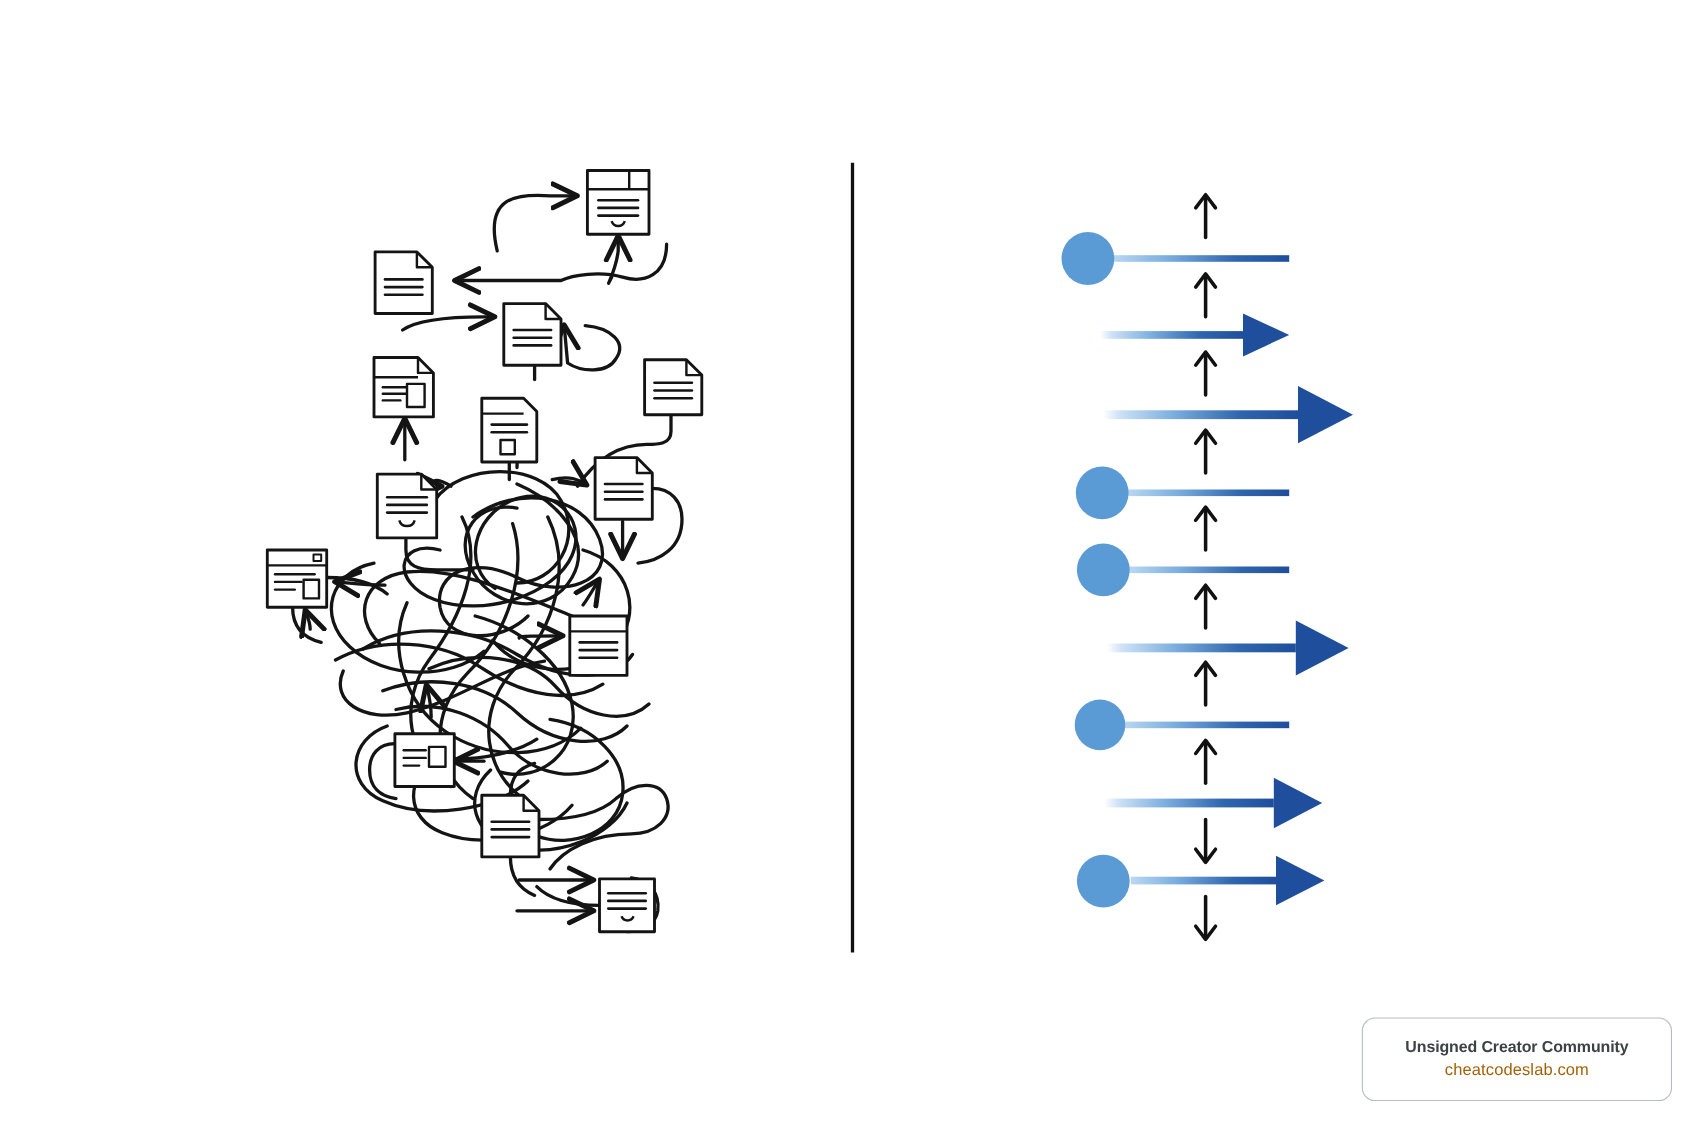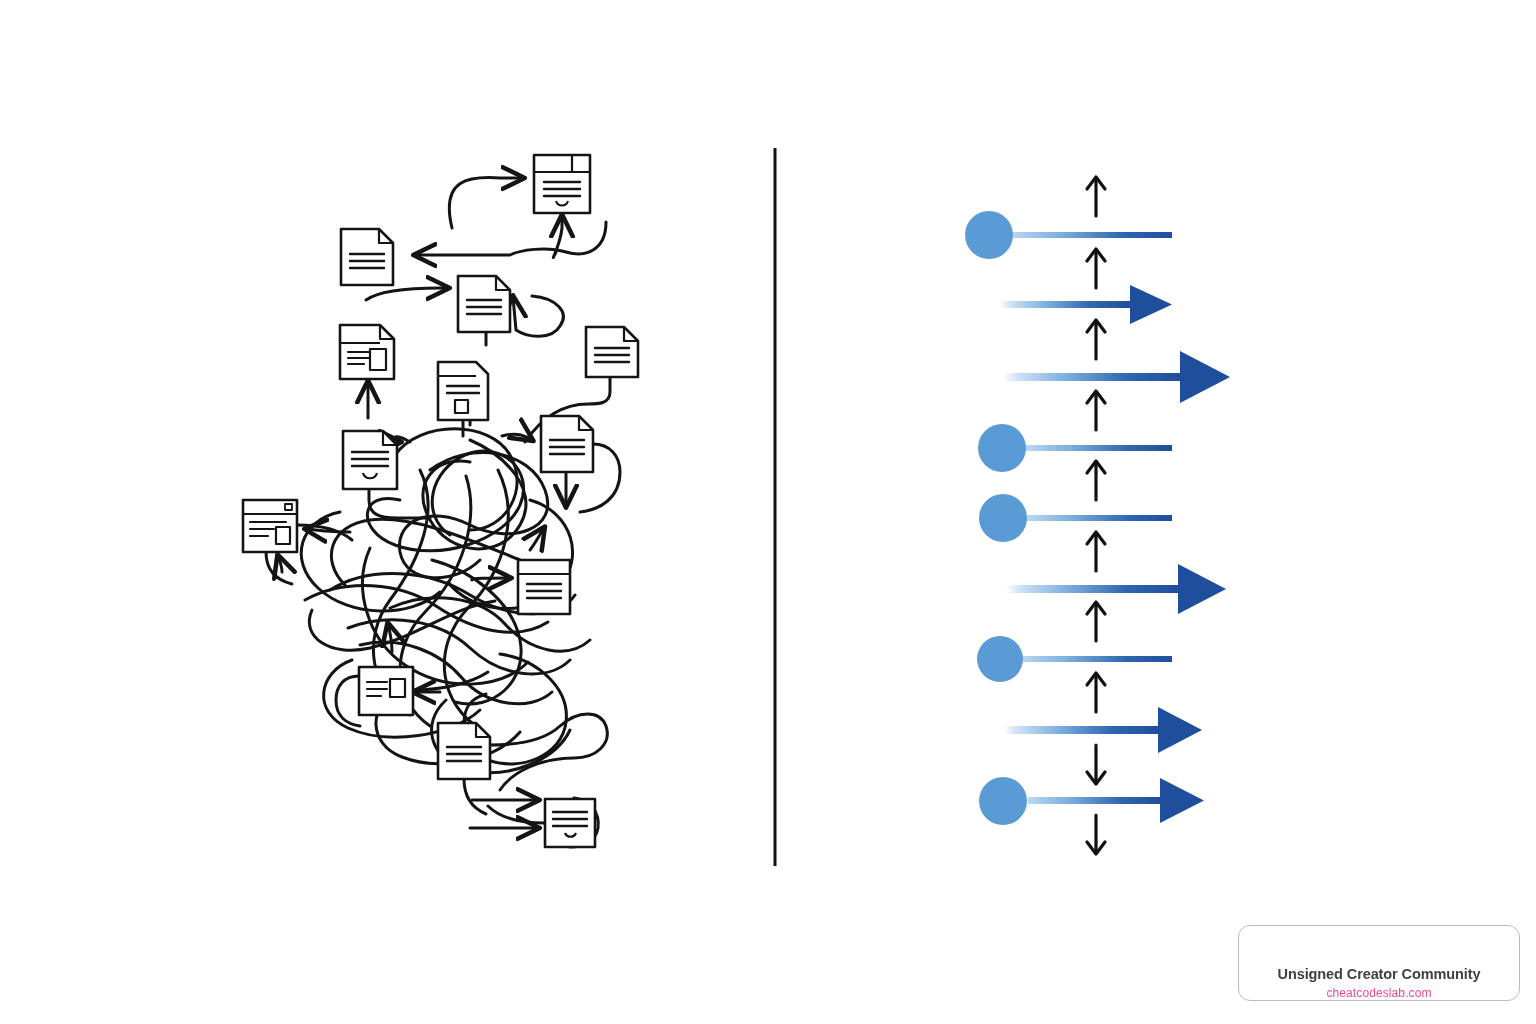--- a/index.html
+++ b/index.html
@@ -39,34 +39,34 @@
     top: 925px;
     width: 282px;
     height: 76px;
     box-sizing: border-box;
     border: 1.5px solid #b8bcbf;
     border-radius: 12px;
     background: #ffffff;
     display: flex;
     flex-direction: column;
     align-items: center;
-    justify-content: flex-end;
+    justify-content: center;
     gap: 4px;
   }
   .badge-title {
     font-size: 14.5px;
     font-weight: bold;
     color: #3d4245;
     letter-spacing: -0.1px;
     line-height: 1.1;
   }
   .badge-url {
-    font-size: 12px;
+    font-size: 15px;
     font-weight: normal;
-    color: #ec4899;
+    color: #a16207;
     letter-spacing: 0.1px;
     line-height: 1.1;
   }
 </style>
 </head>
 <body>
 
 <div id="canvas-root">
 
   <svg class="stage-svg" viewBox="0 0 1536 1024" xmlns="http://www.w3.org/2000/svg">

